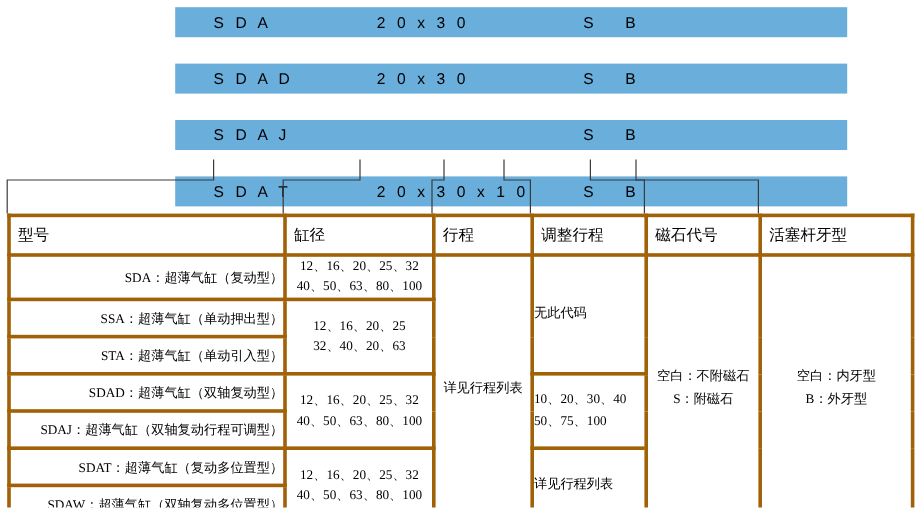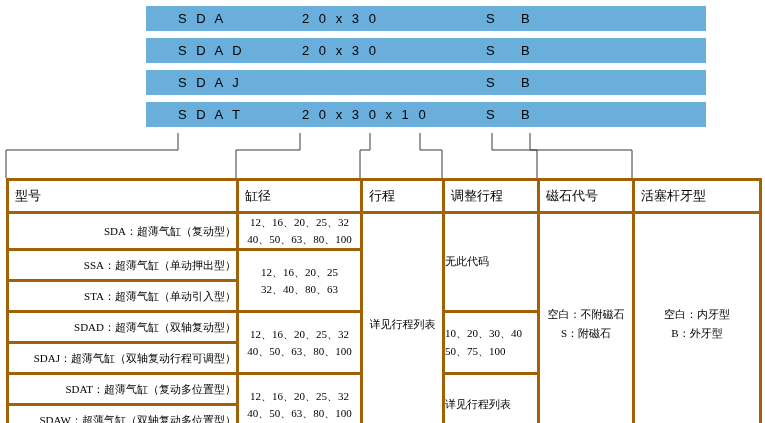--- a/index.html
+++ b/index.html
@@ -25,33 +25,33 @@
   .bars {
     position: absolute;
     left: 146px;
     top: 6px;
     width: 560px;
   }
   .bar {
     position: relative;
     height: 25px;
     background: #6aaedb;
-    margin-bottom: 7px;
+    margin-bottom: 22px;
     display: flex;
     align-items: center;
   }
   .bar .seg {
     position: absolute;
     font-size: 13px;
     letter-spacing: 3px;
     color: #000;
     white-space: nowrap;
   }
   .seg.model { left: 32px; }
-  .seg.size  { left: 156px; }
+  .seg.size  { left: 168px; }
   .seg.mag   { left: 340px; }
   .seg.rod   { left: 375px; }
 
   
   #connectors {
     position: absolute;
     left: 0;
     top: 0;
     width: 765px;
     height: 423px;
@@ -192,21 +192,21 @@
         <td class="centered" rowspan="7">
           <div>空白：内牙型</div>
           <div>B：外牙型</div>
         </td>
       </tr>
 
       <tr>
         <td class="modelcell">SSA：超薄气缸（单动押出型）</td>
         <td class="borecell" rowspan="2">
           <div>12、16、20、25</div>
-          <div>32、40、80、63</div>
+          <div>32、40、20、63</div>
         </td>
       </tr>
 
       <tr>
         <td class="modelcell">STA：超薄气缸（单动引入型）</td>
       </tr>
 
       <tr>
         <td class="modelcell">SDAD：超薄气缸（双轴复动型）</td>
         <td class="borecell" rowspan="2">

